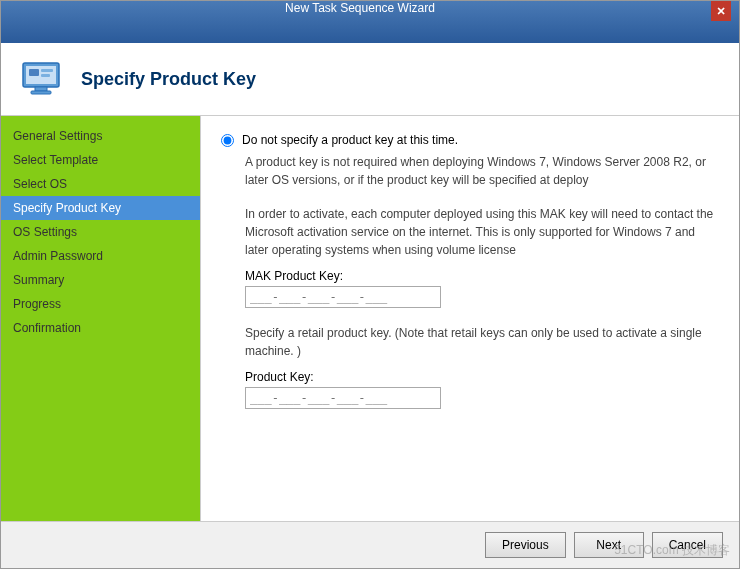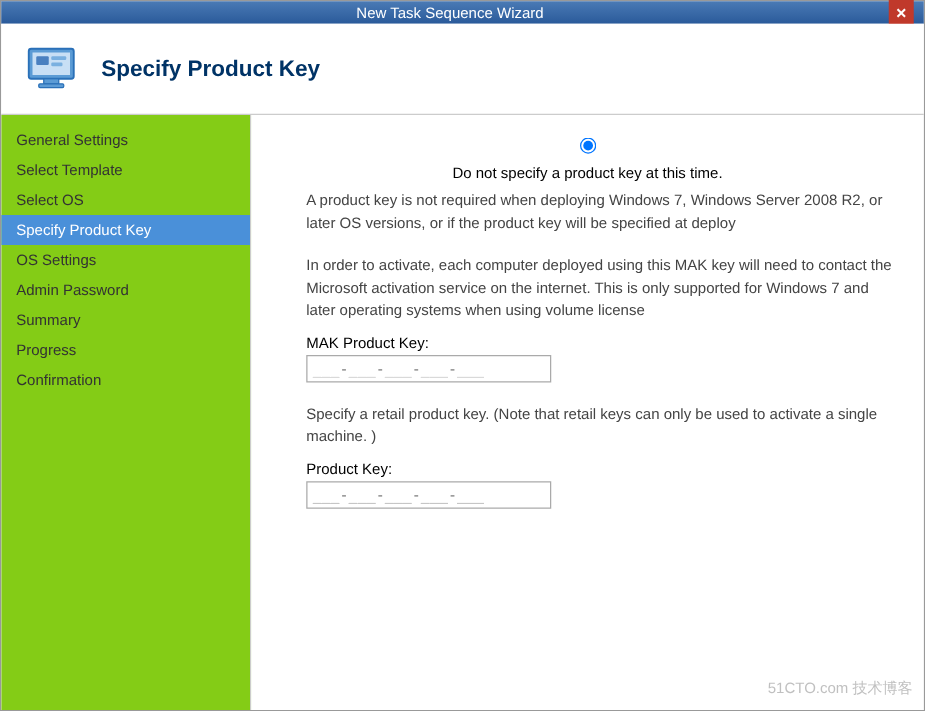--- a/index.html
+++ b/index.html
@@ -21,23 +21,22 @@
       background: #fff;
       border: 1px solid #999;
       box-shadow: 2px 2px 8px rgba(0,0,0,0.3);
       display: flex;
       flex-direction: column;
     }
 
     .title-bar {
       background: linear-gradient(to bottom, #4a7ab5, #2a5a9a);
       color: #fff;
-      height: 18px;
-      display: flex;
-      align-items: center;
+      height: 42px;
+      display: flex;
       justify-content: space-between;
       padding: 0 8px;
       flex-shrink: 0;
     }
 
     .title-bar-text {
       font-size: 12px;
       font-weight: normal;
       flex: 1;
       text-align: center;
@@ -108,21 +107,20 @@
 
     .radio-group {
       margin-bottom: 16px;
     }
 
     .radio-option {
       display: flex;
       align-items: center;
       gap: 8px;
       margin-bottom: 6px;
-      flex-direction: column;
     }
 
     .radio-option input[type="radio"] {
       margin-top: 2px;
       flex-shrink: 0;
     }
 
     .radio-label {
       font-size: 12px;
       color: #000;
@@ -252,16 +250,21 @@
 
       <div class="radio-group">
         <div class="option-description">Specify a retail product key.  (Note that retail keys can only be used to activate a single machine. )</div>
         <div class="field-label">Product Key:</div>
         <input type="text" class="text-input" placeholder="___-___-___-___-___" style="">
       </div>
 
     </div>
   </div>
 
+  <div class="footer">
+    <button class="btn">Previous</button>
+    <button class="btn">Next</button>
+    <button class="btn">Cancel</button>
+  </div>
 
 </div>
 
 <div class="watermark">51CTO.com 技术博客</div>
 
 </body></html>

